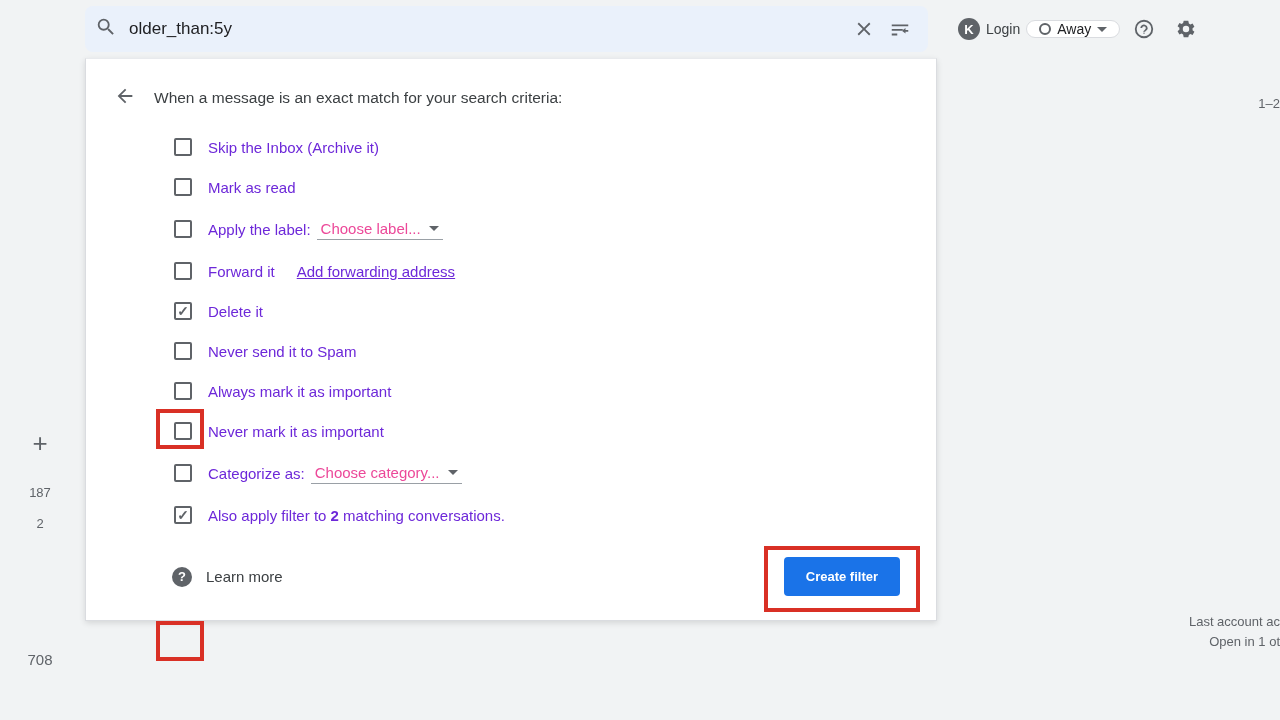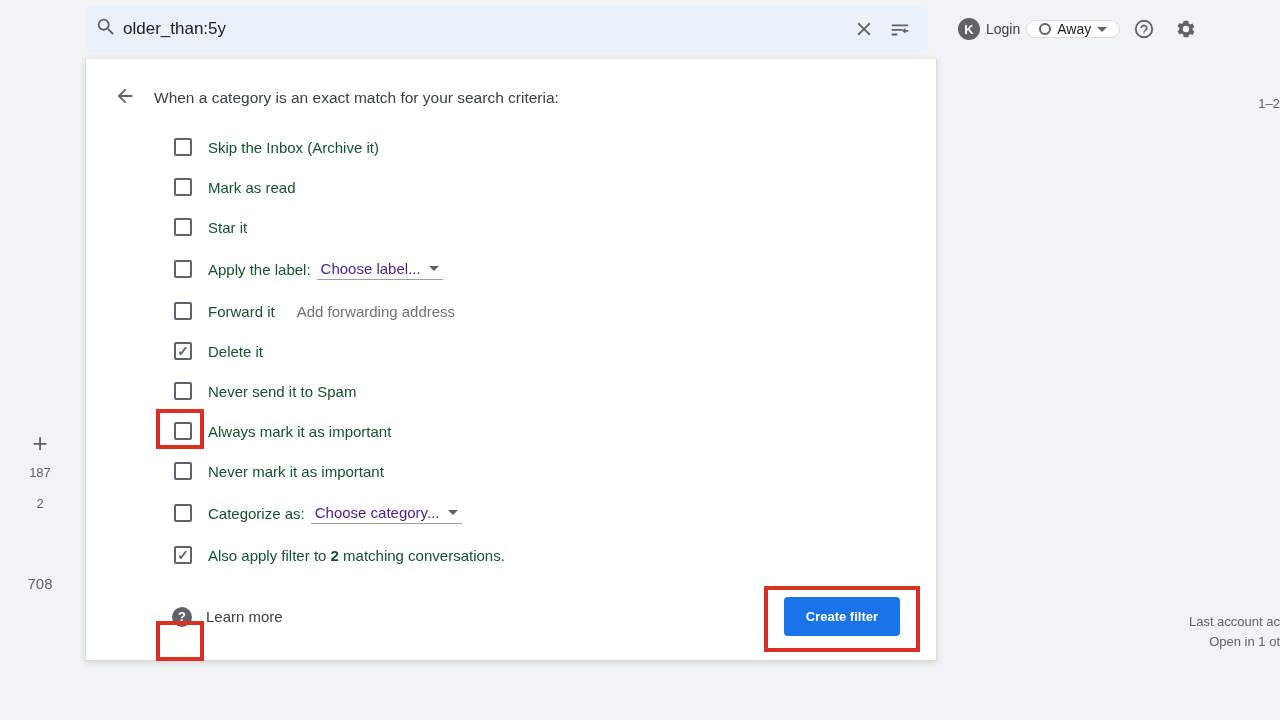--- a/index.html
+++ b/index.html
@@ -28,21 +28,21 @@
     display: flex;
     align-items: center;
     padding: 0 10px;
   }
   .search-icon svg { width: 22px; height: 22px; fill: #5f6368; }
   .search-input {
     flex: 1;
     border: none;
     background: transparent;
     font-size: 17px;
-    margin-left: 6px;
+    margin-left: 12px;
     outline: none;
     color: #202124;
   }
   .icon-btn {
     width: 36px; height: 36px;
     border: none; background: none;
     display: flex; align-items: center; justify-content: center;
     cursor: pointer; border-radius: 50%;
     color: #5f6368;
   }
@@ -83,23 +83,23 @@
     position: absolute;
     left: 0; top: 58px;
     width: 80px;
     text-align: center;
     color: #5f6368;
     font-size: 13px;
   }
   .left-rail .plus {
     font-size: 26px; margin-top: 370px; color: #5f6368; cursor:pointer;
   }
-  .left-rail .c1 { margin-top: 6px; }
+  .left-rail .c1 { margin-top: 26px; }
   .left-rail .c2 { margin-top: 16px; }
-  .left-rail .c3 { margin-top: 64px; font-size: 15px; }
+  .left-rail .c3 { margin-top: 120px; font-size: 15px; }
 
   
   .panel {
     position: absolute;
     left: 85px;
     top: 58px;
     width: 852px;
     background: #fff;
     border: 1px solid #dadce0;
     border-top: 1px solid #e8eaed;
@@ -130,31 +130,31 @@
     display: flex; align-items: center; justify-content: center;
     cursor: pointer;
     flex-shrink: 0;
   }
   .chk.checked::after {
     content: "✓";
     font-size: 14px;
     color: #5f6368;
     font-weight: bold;
   }
-  .opt-label { color: #14532d; }
+  .opt-label { color: #6d28d9; }
   .inline-select {
-    color: #4c1d95;
+    color: #ec4899;
     border-bottom: 1px solid #9aa0a6;
     padding: 2px 4px;
     margin-left: 6px;
     display: inline-flex; align-items: center; gap: 8px;
     cursor: pointer;
   }
   .inline-select .caret-down { border-top-color: #5f6368; }
-  .link-blue { color: #737373; margin-left: 22px; cursor: pointer; }
+  .link-blue { color: #6d28d9; margin-left: 22px; cursor: pointer; text-decoration: underline; }
 
   .red-box {
     position: absolute;
     left: 70px;
     width: 48px; height: 40px;
     border: 4px solid #d93025;
     pointer-events: none;
   }
   .red-box.delete { top: 350px; }
   .red-box.apply { top: 562px; }
@@ -254,39 +254,35 @@
   <div class="c3">708</div>
 </div>
 
 <div class="panel">
   <div class="panel-header">
     <span class="back-arrow">
       <svg viewBox="0 0 24 24">
           <path d="M20 11H7.83l5.59-5.59L12 4l-8 8 8 8 1.41-1.41L7.83 13H20v-2z"></path>
         </svg>
     </span>
-    <span class="panel-header-text">When a category is an exact match for your search criteria:</span>
+    <span class="panel-header-text">When a message is an exact match for your search criteria:</span>
   </div>
 
   <div class="options">
 
     <div class="opt-row">
       <span class="chk"></span>
       <span class="opt-label">Skip the Inbox (Archive it)</span>
     </div>
 
     <div class="opt-row">
       <span class="chk"></span>
       <span class="opt-label">Mark as read</span>
     </div>
 
-    <div class="opt-row">
-      <span class="chk"></span>
-      <span class="opt-label">Star it</span>
-    </div>
 
     <div class="opt-row">
       <span class="chk"></span>
       <span class="opt-label">Apply the label:</span>
       <span class="inline-select">
         <span>Choose label...</span>
         <span class="caret-down"></span>
       </span>
     </div>
 

